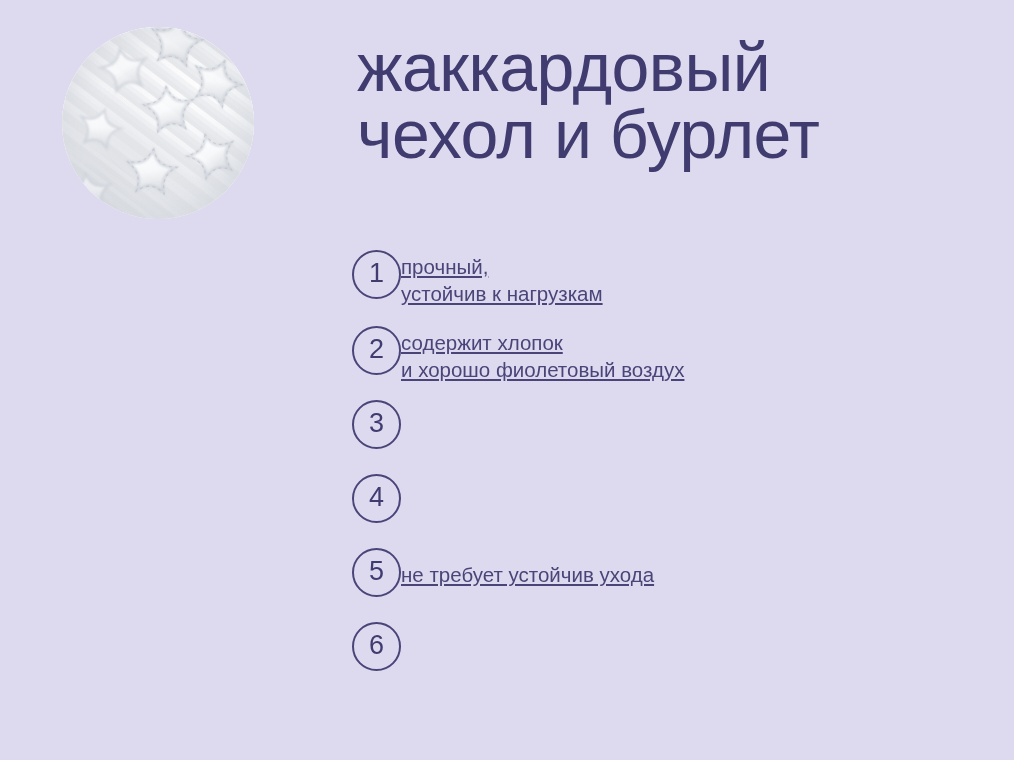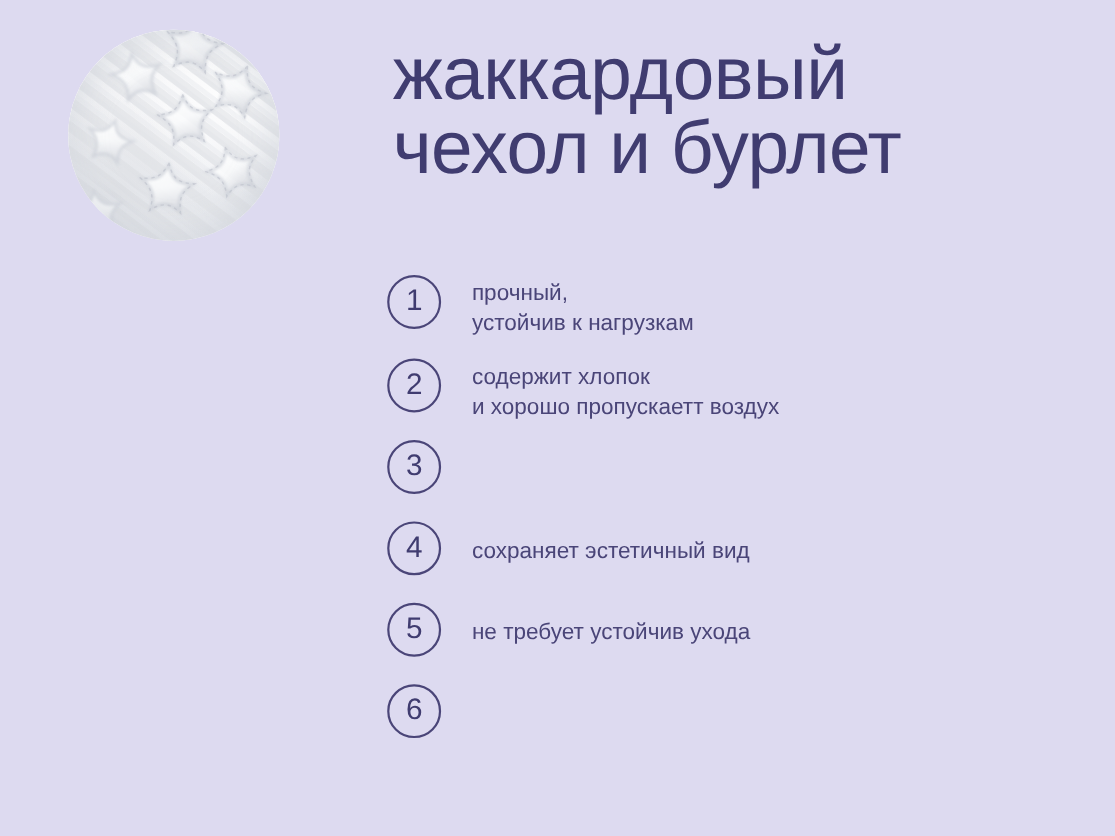--- a/index.html
+++ b/index.html
@@ -116,26 +116,26 @@
     align-items: center;
     justify-content: center;
     color: #403c70;
     font-size: 27px;
     line-height: 1;
     font-weight: normal;
     padding-bottom: 2px;
   }
 
   .feature-text {
-    margin-left: 28px;
     color: #4a4578;
     font-size: 20.5px;
     line-height: 1.33;
     white-space: pre-line;
     padding-top: 3px;
+    text-decoration: underline;
   }
 
   
   .feature-row.single .feature-text { padding-top: 13px; }
 </style>
 </head>
 <body>
 
 <div class="slide">
 
@@ -203,34 +203,33 @@
       </div>
       <div class="feature-text">прочный,
 устойчив к нагрузкам</div>
     </div>
 
     <div class="feature-row">
       <div class="num-badge">
         <span>2</span>
       </div>
       <div class="feature-text">содержит хлопок
-и хорошо пропускаетт воздух</div>
+и хорошо фиолетовый воздух</div>
     </div>
 
     <div class="feature-row single">
       <div class="num-badge">
         <span>3</span>
       </div>
     </div>
 
     <div class="feature-row single">
       <div class="num-badge">
         <span>4</span>
       </div>
-      <div class="feature-text">сохраняет эстетичный вид</div>
     </div>
 
     <div class="feature-row single">
       <div class="num-badge">
         <span>5</span>
       </div>
       <div class="feature-text">не требует устойчив ухода</div>
     </div>
 
     <div class="feature-row single">

